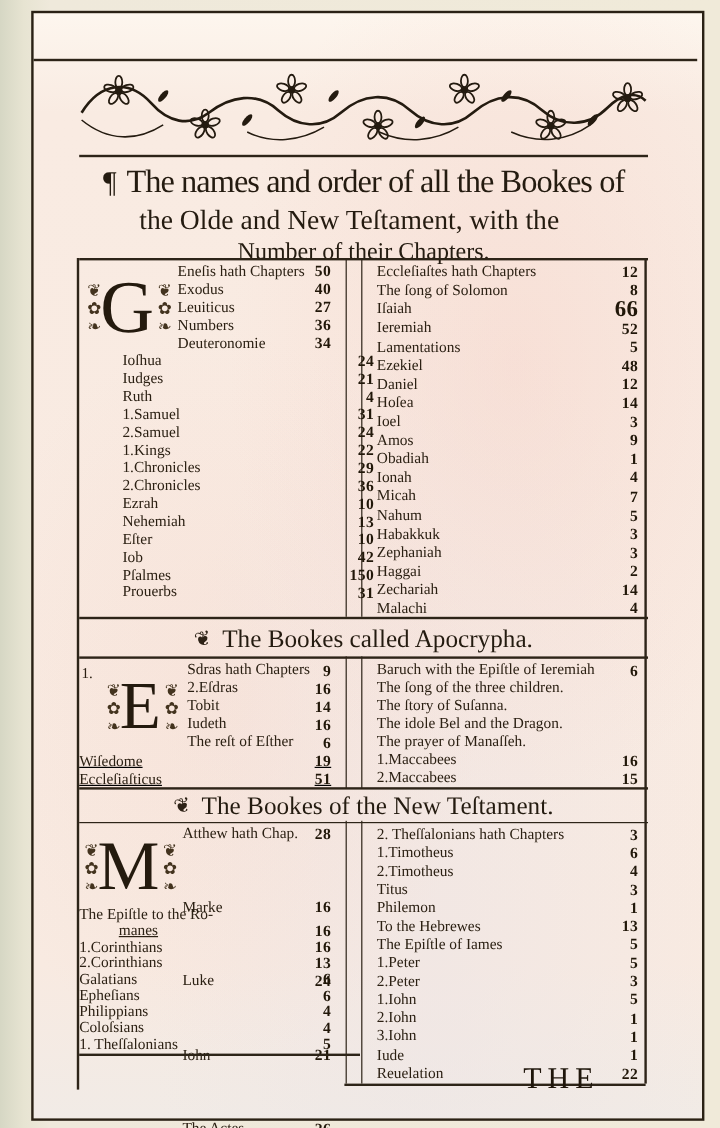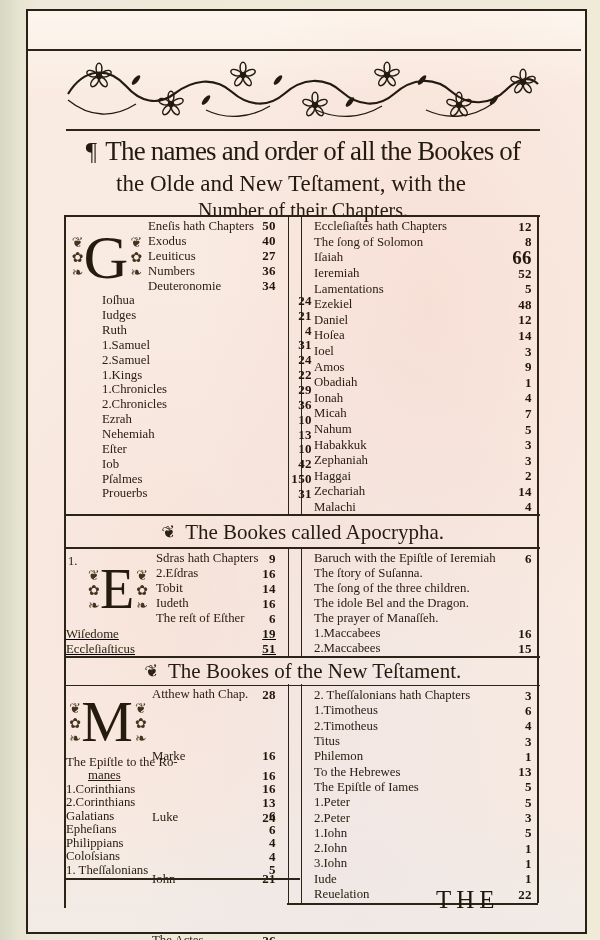--- a/index.html
+++ b/index.html
@@ -23,21 +23,21 @@
   .cdiv{position:absolute;left:288px;width:12px;border-left:1.7px solid #2d2418;border-right:1.7px solid #2d2418;}
   .title1{position:absolute;left:40px;top:136px;width:526px;text-align:center;font-size:27px;letter-spacing:-0.8px;color:#241b10;white-space:nowrap;}
   .title1 .pil{font-size:25px;margin-right:9px;}
   .title2{position:absolute;left:54px;top:171px;width:474px;text-align:center;font-size:23px;color:#241b10;white-space:nowrap;}
   .title3{position:absolute;left:66px;top:199px;width:474px;text-align:center;font-size:20px;color:#241b10;}
   .sec-head{position:absolute;left:66px;width:474px;text-align:center;color:#241b10;display:flex;justify-content:center;align-items:center;gap:9px;}
   .sec-head .orn{font-size:17px;transform:rotate(-12deg);color:#2d2216;}
   .col{position:absolute;display:flex;flex-direction:column;justify-content:space-between;}
   .col .row{height:var(--rh);display:flex;justify-content:space-between;align-items:center;font-size:12.8px;color:#2b2013;white-space:nowrap;}
   .col .row .lbl{overflow:visible;}
-  .col .row .lbl.indent{padding-left:22px;text-decoration:underline;}
+  .col .row .lbl.indent{padding-left:33px;text-decoration:underline;}
   .col .row .num{font-weight:bold;font-size:13px;letter-spacing:.4px;color:#211709;}
   .col .row .num.big{font-size:19px;}
   .dropcap{position:absolute;display:flex;align-items:center;justify-content:center;color:#241a0e;}
   .dropcap .letter{font-size:var(--ls);line-height:1;}
   .dropcap .fol{writing-mode:vertical-rl;font-size:14px;line-height:1;letter-spacing:-1px;color:#43331e;}
   .iniprefix{position:absolute;font-size:12.5px;color:#2b2013;}
   .catchword{position:absolute;left:436px;top:886px;width:100px;text-align:left;font-size:25px;letter-spacing:5px;color:#1f160b;}
 </style>
 </head>
 <body>
@@ -301,25 +301,25 @@
       <span class="lbl">Eccleſiaſticus</span>
       <span class="num">51</span>
     </div>
   </div>
 <div class="col" style="left:314px;top:551px;width:218px;--rh:15px;">
     <div class="row">
       <span class="lbl">Baruch with the Epiſtle of Ieremiah</span>
       <span class="num">6</span>
     </div>
     <div class="row">
+      <span class="lbl">The ſong of the three children.</span>
+      <span class="num"></span>
+    </div>
+    <div class="row">
       <span class="lbl">The ſtory of Suſanna.</span>
-      <span class="num"></span>
-    </div>
-    <div class="row">
-      <span class="lbl">The ſong of the three children.</span>
       <span class="num"></span>
     </div>
     <div class="row">
       <span class="lbl">The idole Bel and the Dragon.</span>
       <span class="num"></span>
     </div>
     <div class="row">
       <span class="lbl">The prayer of Manaſſeh.</span>
       <span class="num"></span>
     </div>

